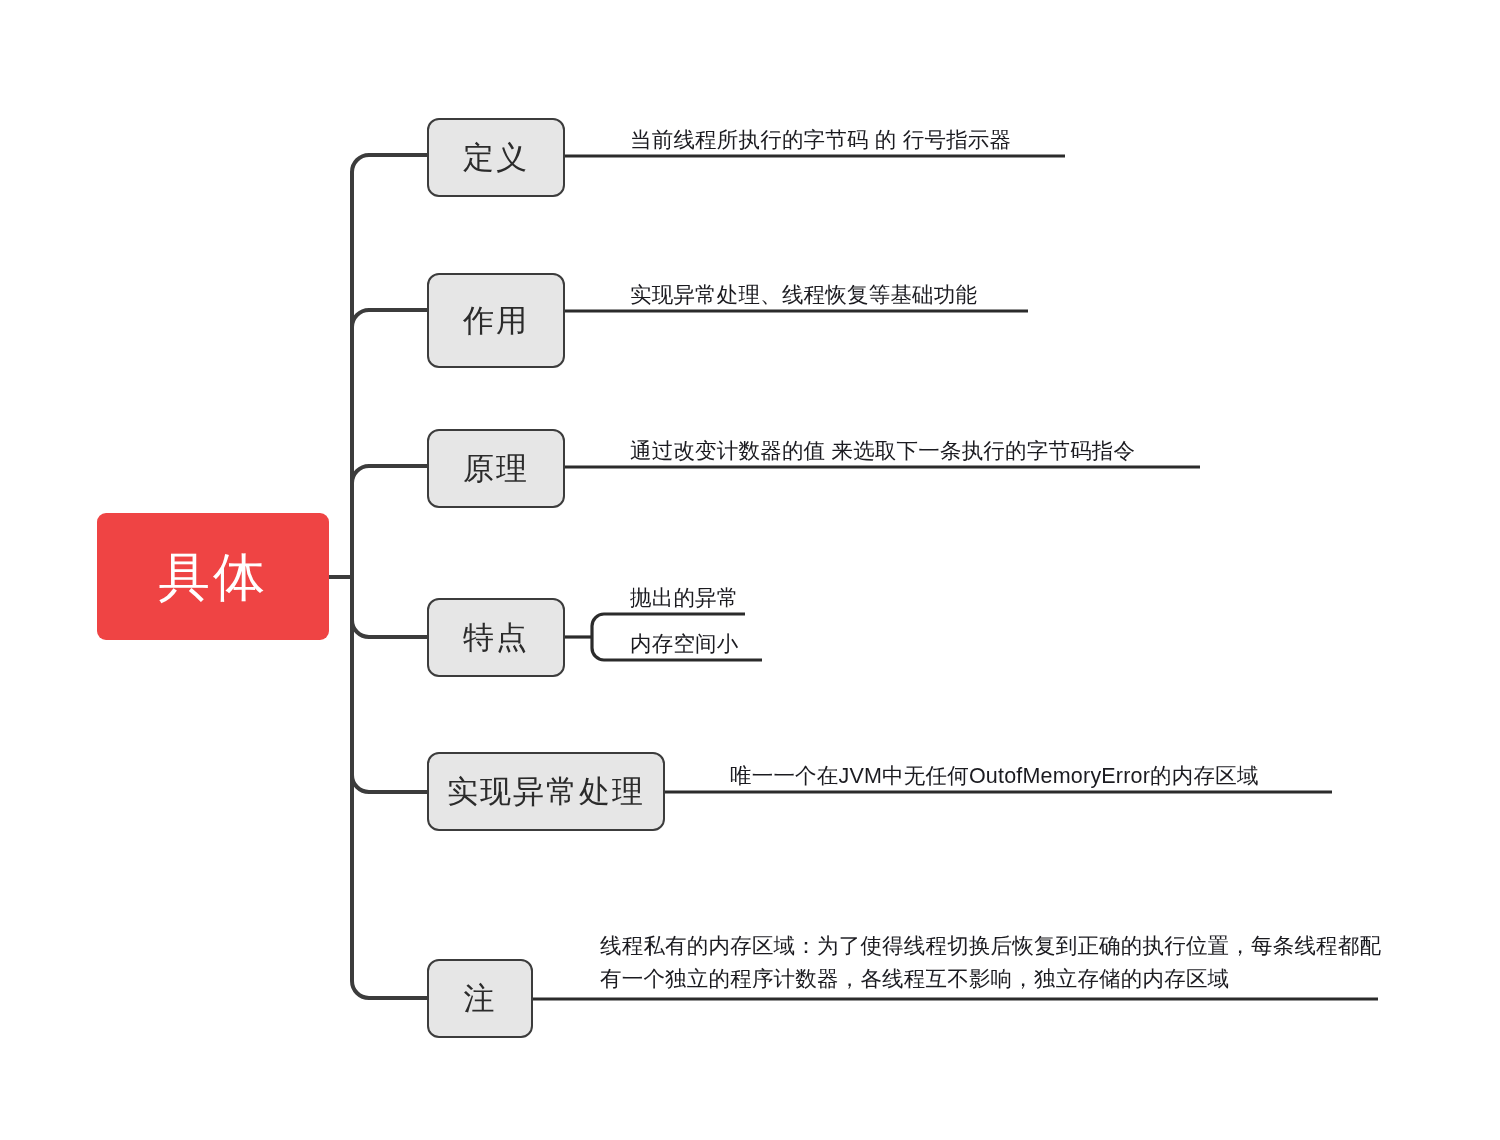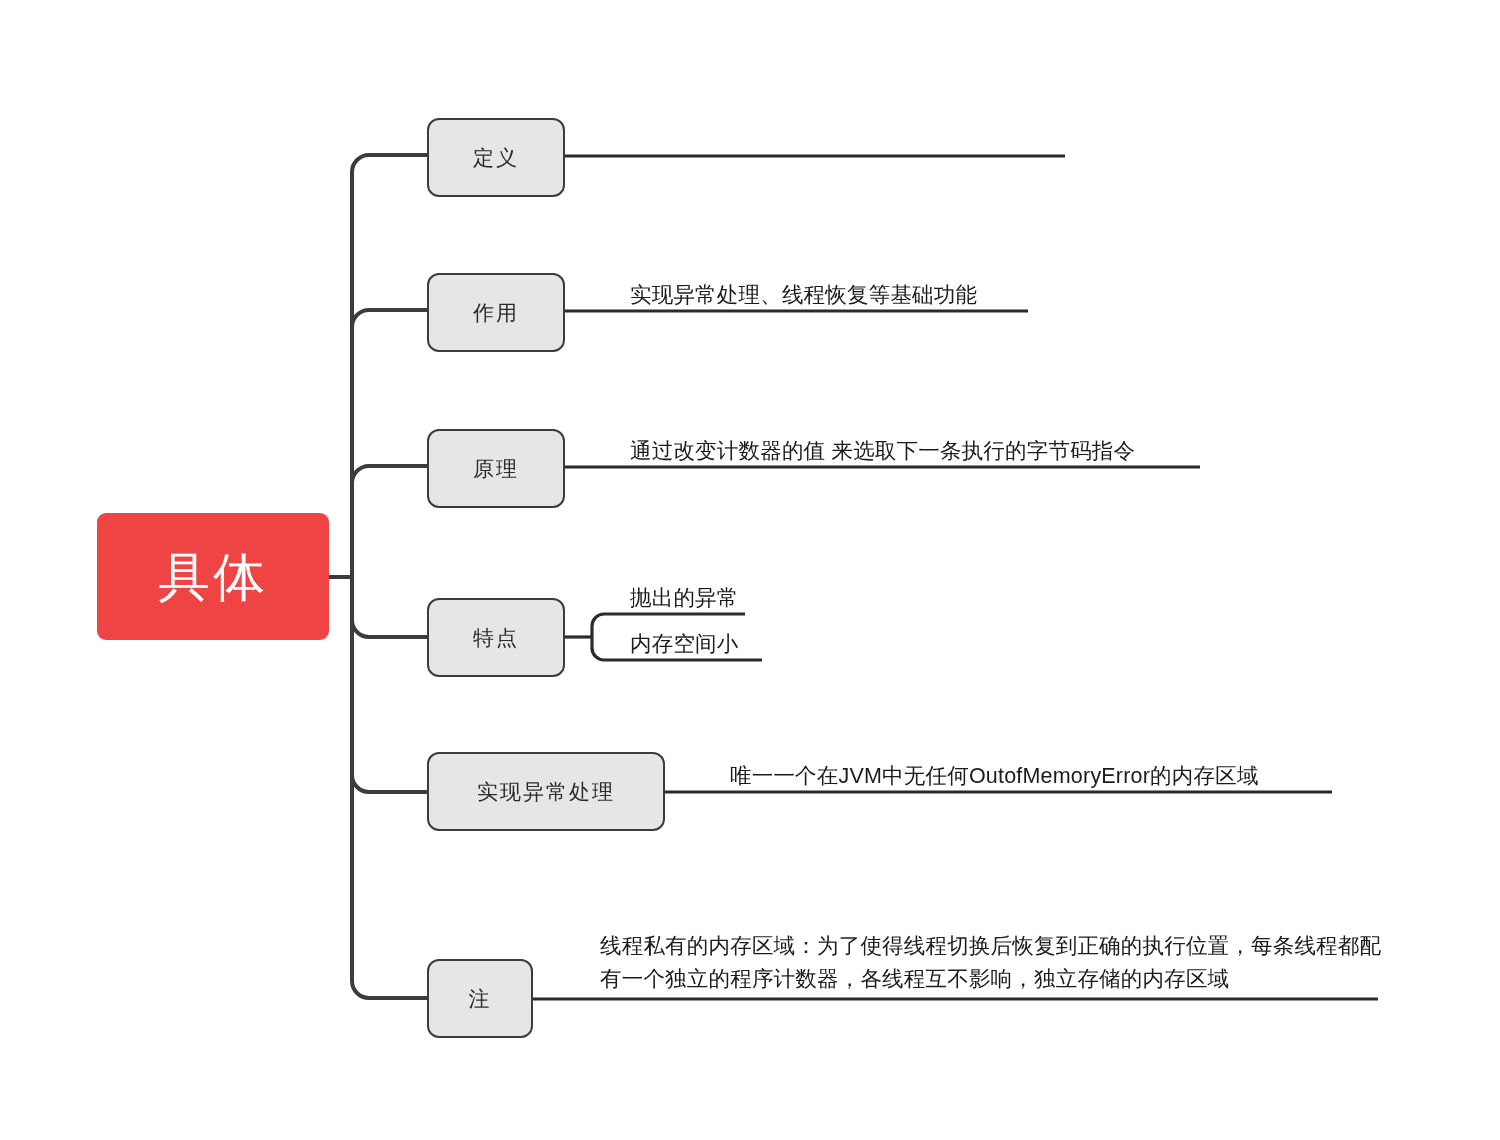--- a/index.html
+++ b/index.html
@@ -51,21 +51,21 @@
     background: #E6E6E6;
     border: 2px solid #3C3C3C;
     border-radius: 12px;
     display: flex;
     align-items: center;
     justify-content: center;
     box-sizing: border-box;
   }
   .branch-label {
     color: #2B2B2B;
-    font-size: 21px;
+    font-size: 31px;
     letter-spacing: 2px;
     line-height: 1;
   }
 
   
   .leaf-text {
     position: absolute;
     color: #1B1B20;
     font-size: 21.5px;
     line-height: 33px;
@@ -123,40 +123,41 @@
   </svg>
 
   <div class="root-node">
     <span class="root-label">具体</span>
   </div>
 
   <div class="branch-node" style="left:427px; top:118px; width:138px; height:79px;">
     <span class="branch-label">定义</span>
   </div>
 
-  <div class="branch-node" style="left:427px; top:273px; width:138px; height:79px;justify-content:center;">
+  <div class="branch-node" style="left:427px; top:273px; width:138px; height:95px;justify-content:center;">
     <span class="branch-label">作用</span>
   </div>
 
   <div class="branch-node" style="left:427px; top:598px; width:138px; height:79px;">
     <span class="branch-label">特点</span>
   </div>
 
   <div class="branch-node" style="left:427px; top:429px; width:138px; height:79px;">
     <span class="branch-label">原理</span>
   </div>
 
   <div class="branch-node" style="left:427px; top:752px; width:238px; height:79px;">
     <span class="branch-label">实现异常处理</span>
   </div>
 
   <div class="branch-node" style="left:427px; top:959px; width:106px; height:79px;">
     <span class="branch-label">注</span>
   </div>
 
+  <div class="leaf-text" style="left:630px; top:124px;">当前线程所执行的字节码 的 行号指示器</div>
 
   <div class="leaf-text" style="left:630px; top:435px;">通过改变计数器的值 来选取下一条执行的字节码指令</div>
 
   <div class="leaf-text" style="left:630px; top:279px;">实现异常处理、线程恢复等基础功能</div>
 
   <div class="leaf-text" style="left:630px; top:582px;">抛出的异常</div>
 
   <div class="leaf-text" style="left:630px; top:628px;">内存空间小</div>
 
   <div class="leaf-text" style="left:730px; top:760px;">唯一一个在JVM中无任何OutofMemoryError的内存区域</div>

